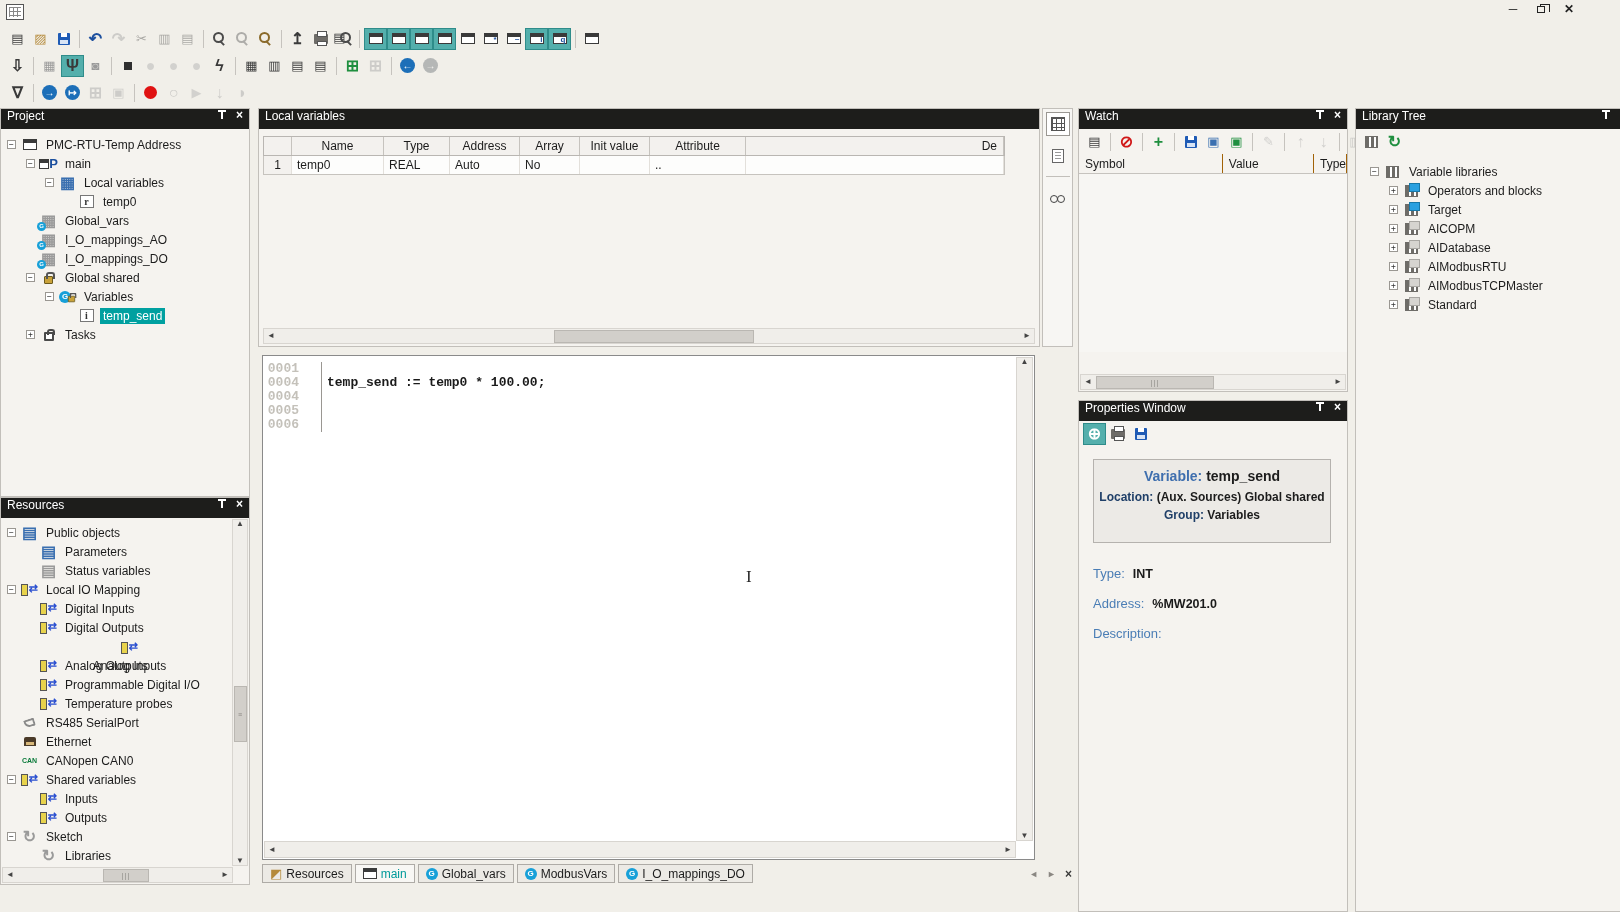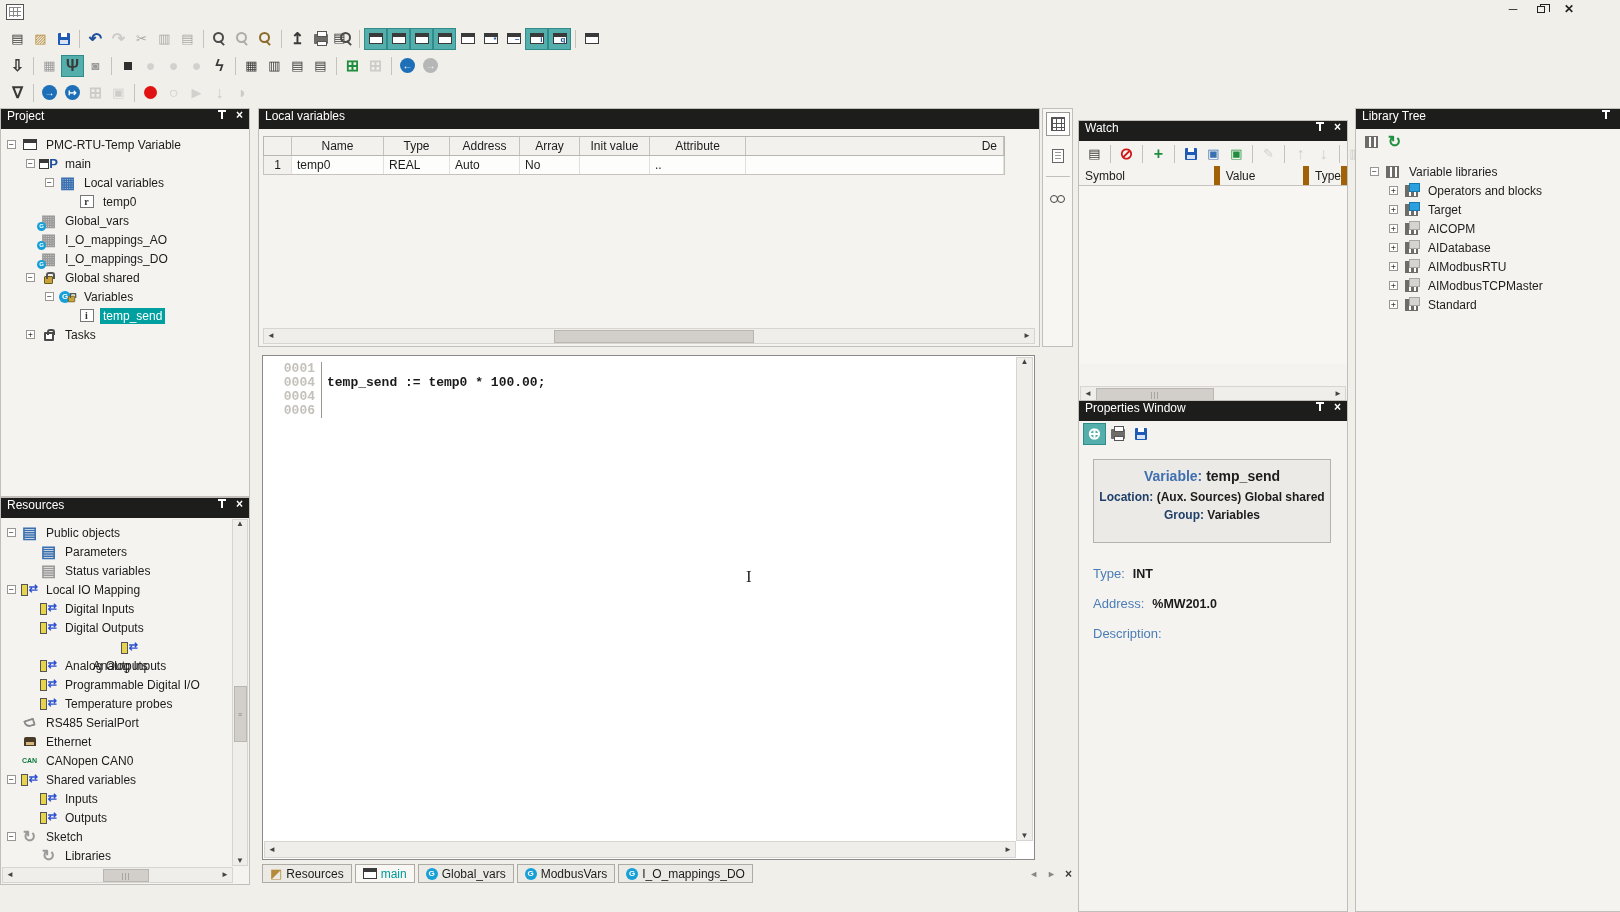--- a/index.html
+++ b/index.html
@@ -101,35 +101,35 @@
   .lvh{display:flex;background:#f3f1ee;border:1px solid #b9b6b2;height:20px}
   .lvh>div{border-right:1px solid #c6c3be;display:flex;align-items:center;justify-content:center}
   .lvr{display:flex;background:#fdfdfc;border:1px solid #c6c3be;border-top:none;height:19px}
   .lvr>div{border-right:1px solid #e3e0db;display:flex;align-items:center;padding:0 5px}
   .lvr>div:first-child{justify-content:center;background:#f3f1ee;padding:0}
   
   #editor{left:262px;top:355px;width:773px;height:505px;background:#fff;border:1px solid #8a8a8a}
   #codearea{position:absolute;inset:1px 18px 18px 1px;overflow:hidden;
      font-family:"Liberation Mono","DejaVu Sans Mono",monospace;font-size:13px;font-weight:600;padding-top:5px}
   .cl{display:flex;height:14px;line-height:14px}
-  .ln{width:58px;text-align:right;padding-right:6px;color:#c4c1ba;border-right:1px solid #9a9792;flex:none}
+  .ln{width:58px;text-align:right;padding-right:22px;color:#c4c1ba;border-right:1px solid #9a9792;flex:none}
   .codetext{padding-left:5px;color:#1a1a1a;white-space:pre}
   #ed-vsb{position:absolute;top:1px;right:1px;bottom:18px;width:17px}
   #ed-hsb{position:absolute;left:1px;right:18px;bottom:1px;height:17px}
   .ibeam{position:absolute;font-family:"Liberation Serif",serif;font-size:17px;color:#2a2a2a}
   
   #tabbar{left:258px;top:862px;width:817px;height:23px;display:flex;align-items:center;gap:3px;padding-left:4px}
   .dtab{display:flex;align-items:center;gap:4px;height:19px;padding:0 7px;background:#eceae5;border:1px solid #aeaba6;cursor:default}
   .dtab.active{background:#f8f7f4}
   .dtab.active .dtl{color:#009a9a}
   .tabctl{color:#8a8782;font-size:9px;padding:0 3px}
   .tabctl.x{color:#3a3a3a;font-size:12px;font-weight:bold}
   
   .wcolh{display:flex;height:20px;border-bottom:1px solid #c6c3be;align-items:center}
-  .wcolh>div{border-right:6px solid #a16207;padding-left:6px;height:100%;display:flex;align-items:center}
+  .wcolh>div{border-right:1px solid #a16207;padding-left:6px;height:100%;display:flex;align-items:center}
   .propbox{position:absolute;left:14px;right:16px;top:58px;background:#eceae6;border:1px solid #b5b2ae;text-align:center;padding:8px 4px}
   .pb1{font-size:14px;font-weight:bold;margin-bottom:6px}
   .pb1 .lab{color:#3f6fae}
   .pb2{font-size:12px;font-weight:bold;margin-bottom:4px}
   .pb2 .lab{color:var(--navy)}
   .pfield{position:absolute;left:14px;font-size:13px;color:var(--lblue)}
   .pfield b{color:#1a1a1a;margin-left:8px;font-size:12.5px}
   
   #lv-strip{left:1042px;top:108px;width:31px;height:239px;background:#f7f6f3;border:1px solid #c2bfba;display:flex;flex-direction:column;align-items:center;padding-top:3px;gap:8px}
   .stripbtn{width:24px;height:24px;display:flex;align-items:center;justify-content:center}
@@ -339,21 +339,21 @@
       <span class="sp"></span>
     <span class="pin"></span>
     <span class="closex">×</span>
     </div>
   <div id="project-tree" style="padding:6px 0 0 6px">
       <div class="trow" style="padding-left: 0px;">
         <span class="exp">−</span>
         <span class="ticon">
           <span class="d-win"></span>
         </span>
-        <span class="tlabel">PMC-RTU-Temp Variable</span>
+        <span class="tlabel">PMC-RTU-Temp Address</span>
       </div>
       <div class="trow" style="padding-left: 19px;">
         <span class="exp">−</span>
         <span class="ticon">
           <span class="d-win" style="width: 12px; height: 10px;"></span>
           <span class="gl cblu" style="font-weight: bold;">P</span>
         </span>
         <span class="tlabel">main</span>
       </div>
       <div class="trow" style="padding-left: 38px;">
@@ -628,20 +628,24 @@
       </div>
       <div class="cl">
         <span class="ln">0004</span>
         <span class="codetext">temp_send := temp0 * 100.00;</span>
       </div>
       <div class="cl">
         <span class="ln">0004</span>
         <span class="codetext"></span>
       </div>
       <div class="cl">
+        <span class="ln">0005</span>
+        <span class="codetext"></span>
+      </div>
+      <div class="cl">
         <span class="ln">0006</span>
         <span class="codetext"></span>
       </div>
     </div>
   <div id="ed-vsb" class="sb sbv">
     <span class="ar">▲</span>
     <span class="ar">▼</span>
   </div>
   <div id="ed-hsb" class="sb">
     <span class="ar">◄</span>
@@ -670,21 +674,21 @@
     <div class="dtab">
       <span class="d-gcir">G</span>
       <span class="dtl">I_O_mappings_DO</span>
     </div>
     <span style="flex: 1 1 0%;"></span>
     <span class="tabctl">◄</span>
     <span class="tabctl">►</span>
     <span class="tabctl x">×</span>
   </div>
 
-<div class="panel" style="left:1078px;top:120px;width:270px;height:284px">
+<div class="panel" style="left:1078px;top:108px;width:270px;height:284px">
   <div class="ptitle">
       <span>Watch</span>
       <span class="sp"></span>
     <span class="pin"></span>
     <span class="closex">×</span>
     </div>
   <div id="watch-toolbar" class="tbrow" style="padding-left:4px">
       <div class="tb">
         <span class="gl c3">▤</span>
       </div>

